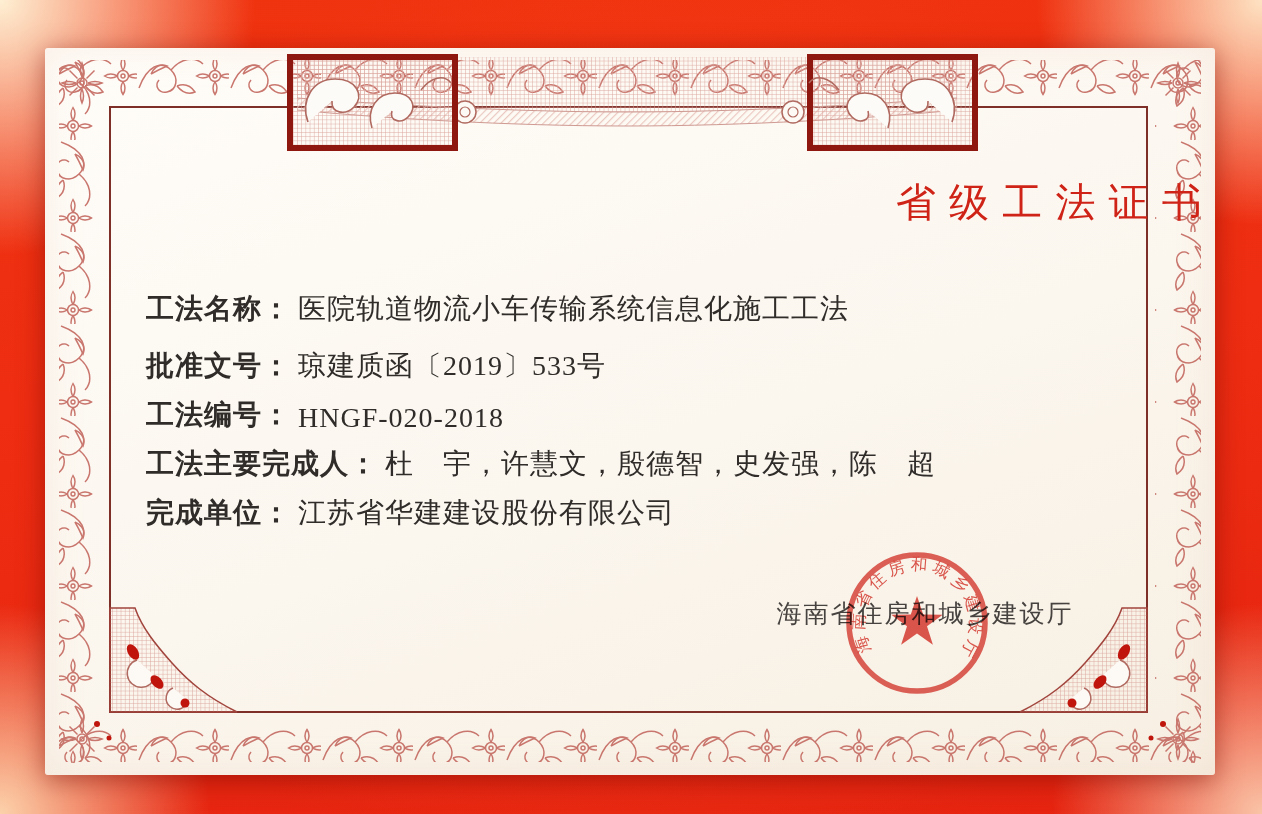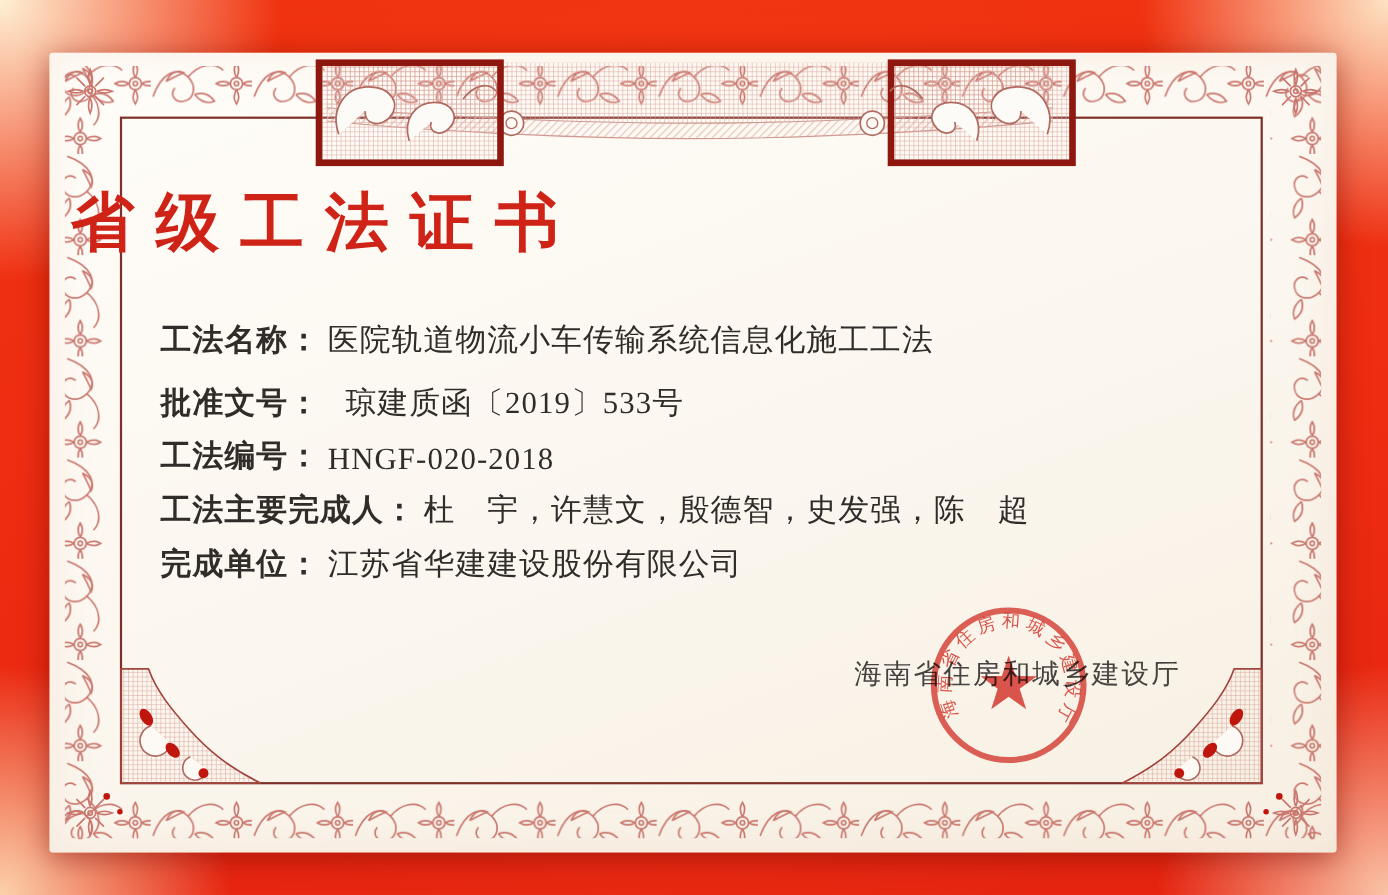--- a/index.html
+++ b/index.html
@@ -16,26 +16,26 @@
   }
   .paper{
     position:absolute;left:45px;top:48px;width:1170px;height:727px;
     background:linear-gradient(160deg,#fffdf9 0%,#fbf6ee 55%,#f7efe2 100%);
     box-shadow:0 5px 26px rgba(110,8,4,.5), inset 0 0 40px rgba(230,180,150,.18);
     border-radius:3px;
   }
   .deco{position:absolute;left:0;top:0;width:100%;height:100%;}
   .title{
     position:absolute;left:0;right:0;top:122px;height:66px;line-height:66px;
-    text-align:left;font-size:58px;font-weight:bold;color:#cf2317;
+    text-align:right;font-size:40px;font-weight:normal;color:#cf2317;
     letter-spacing:.33em;text-indent:.33em;white-space:nowrap;
   }
   .fields{position:absolute;left:101px;top:231px;color:#2f2c2a;}
   .frow{height:49px;display:flex;align-items:flex-end;font-size:28px;white-space:nowrap;}
-  .frow.gap{margin-top:8px;gap:16px;}
+  .frow.gap{margin-top:8px;}
   .flabel{font-weight:bold;letter-spacing:1px;}
   .fvalue{margin-left:7px;letter-spacing:1px;}
   .issuer-block{
     position:absolute;left:660px;top:550px;width:440px;text-align:center;
     color:#46423f;font-size:25px;letter-spacing:2px;
   }
   .issuer-line{line-height:32px;}
   .date-line{line-height:32px;margin-top:10px;}
   .seal{position:absolute;left:787px;top:490px;width:170px;height:170px;
         mix-blend-mode:multiply;opacity:.86;}

